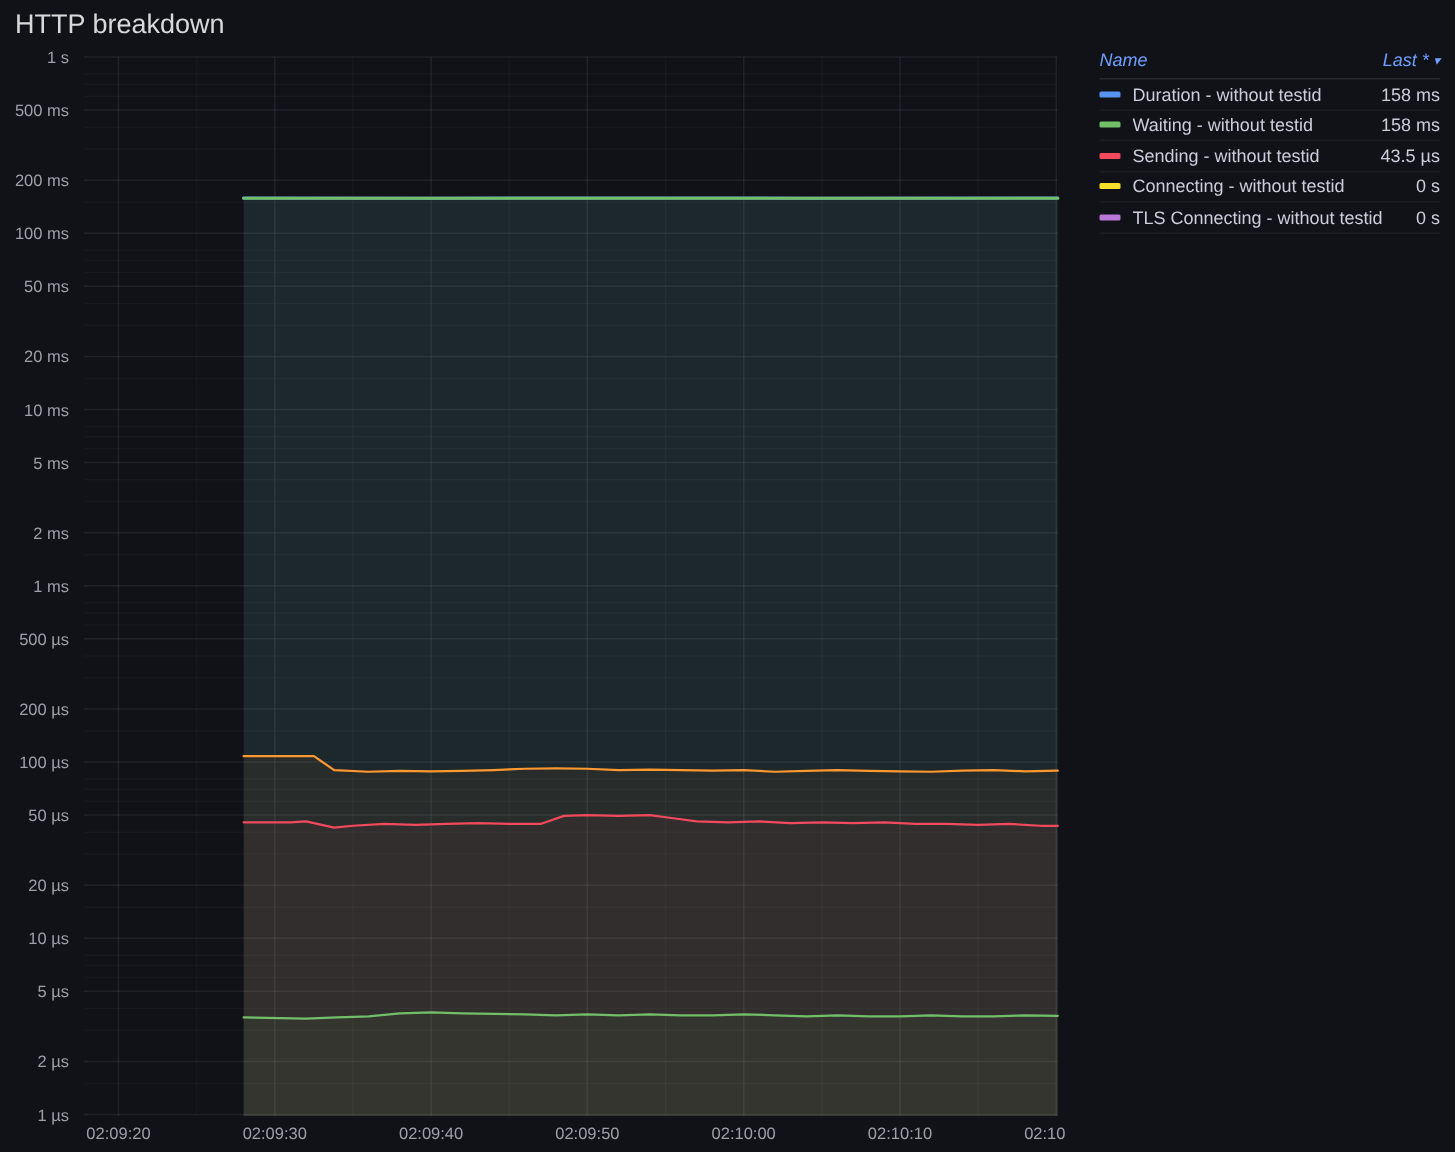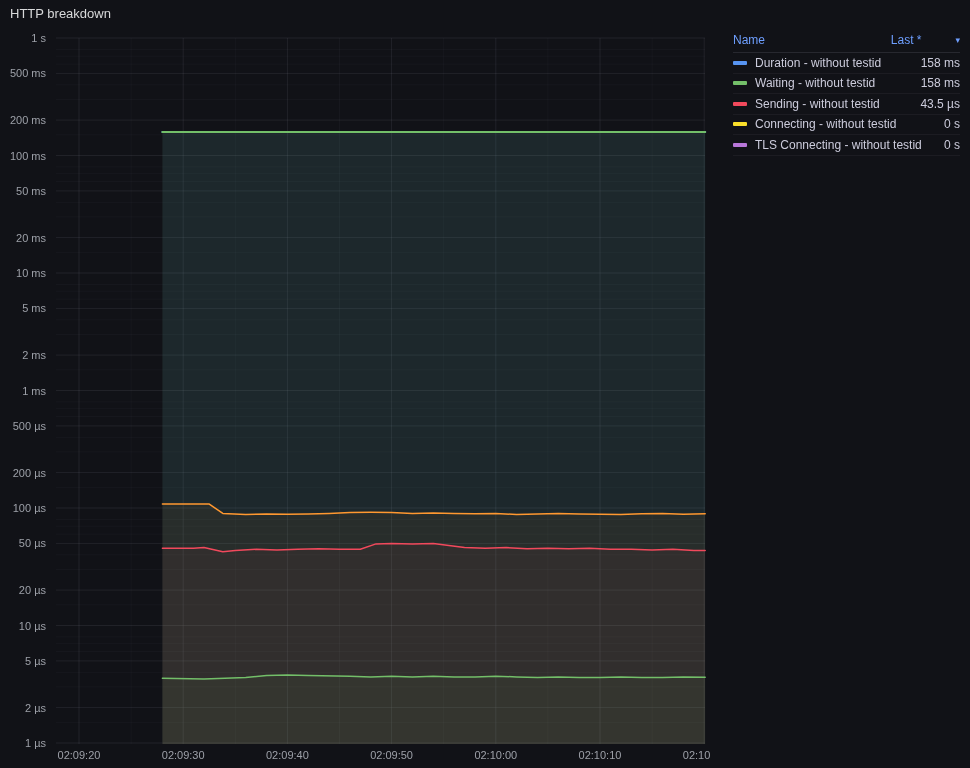--- a/index.html
+++ b/index.html
@@ -5,39 +5,40 @@
   html,body{margin:0;padding:0;}
   body{
     width:970px;height:768px;
     background:#111217;
     font-family:"Liberation Sans", sans-serif;
     position:relative;
     overflow:hidden;
   }
   .panel-title{
     position:absolute;left:10px;top:6px;
-    font-size:13px;font-weight:500;color:#d8d9da;
+    font-size:18px;font-weight:500;color:#d8d9da;
     cursor:pointer;
   }
   .chart-wrap{position:absolute;left:0;top:0;width:710px;height:668px;}
   #chart-svg{display:block;}
   .axis-label{font-family:"Liberation Sans", sans-serif;font-size:11px;fill:#9da0a8;}
   .legend{
     position:absolute;left:733px;top:31px;width:227px;
     font-size:12px;color:#ccccdc;
   }
   .legend-header{
     display:flex;justify-content:space-between;align-items:center;
     color:#6e9fff;
     padding:2px 0 5px 0;
     border-bottom:1px solid rgba(204,204,220,0.12);
     cursor:pointer;
+    font-style:italic;
   }
   .legend-header .lh-name{cursor:pointer;}
-  .legend-header .lh-value{cursor:pointer;display:flex;align-items:center;gap:31px;}
+  .legend-header .lh-value{cursor:pointer;display:flex;align-items:center;}
   .caret{font-size:9px;margin-left:3px;line-height:1;}
   .legend-row{
     display:flex;align-items:center;
     height:19.5px;
     border-bottom:1px solid rgba(204,204,220,0.06);
     cursor:pointer;
     white-space:nowrap;
   }
   .swatch{
     display:inline-block;width:14px;height:4px;border-radius:1px;

